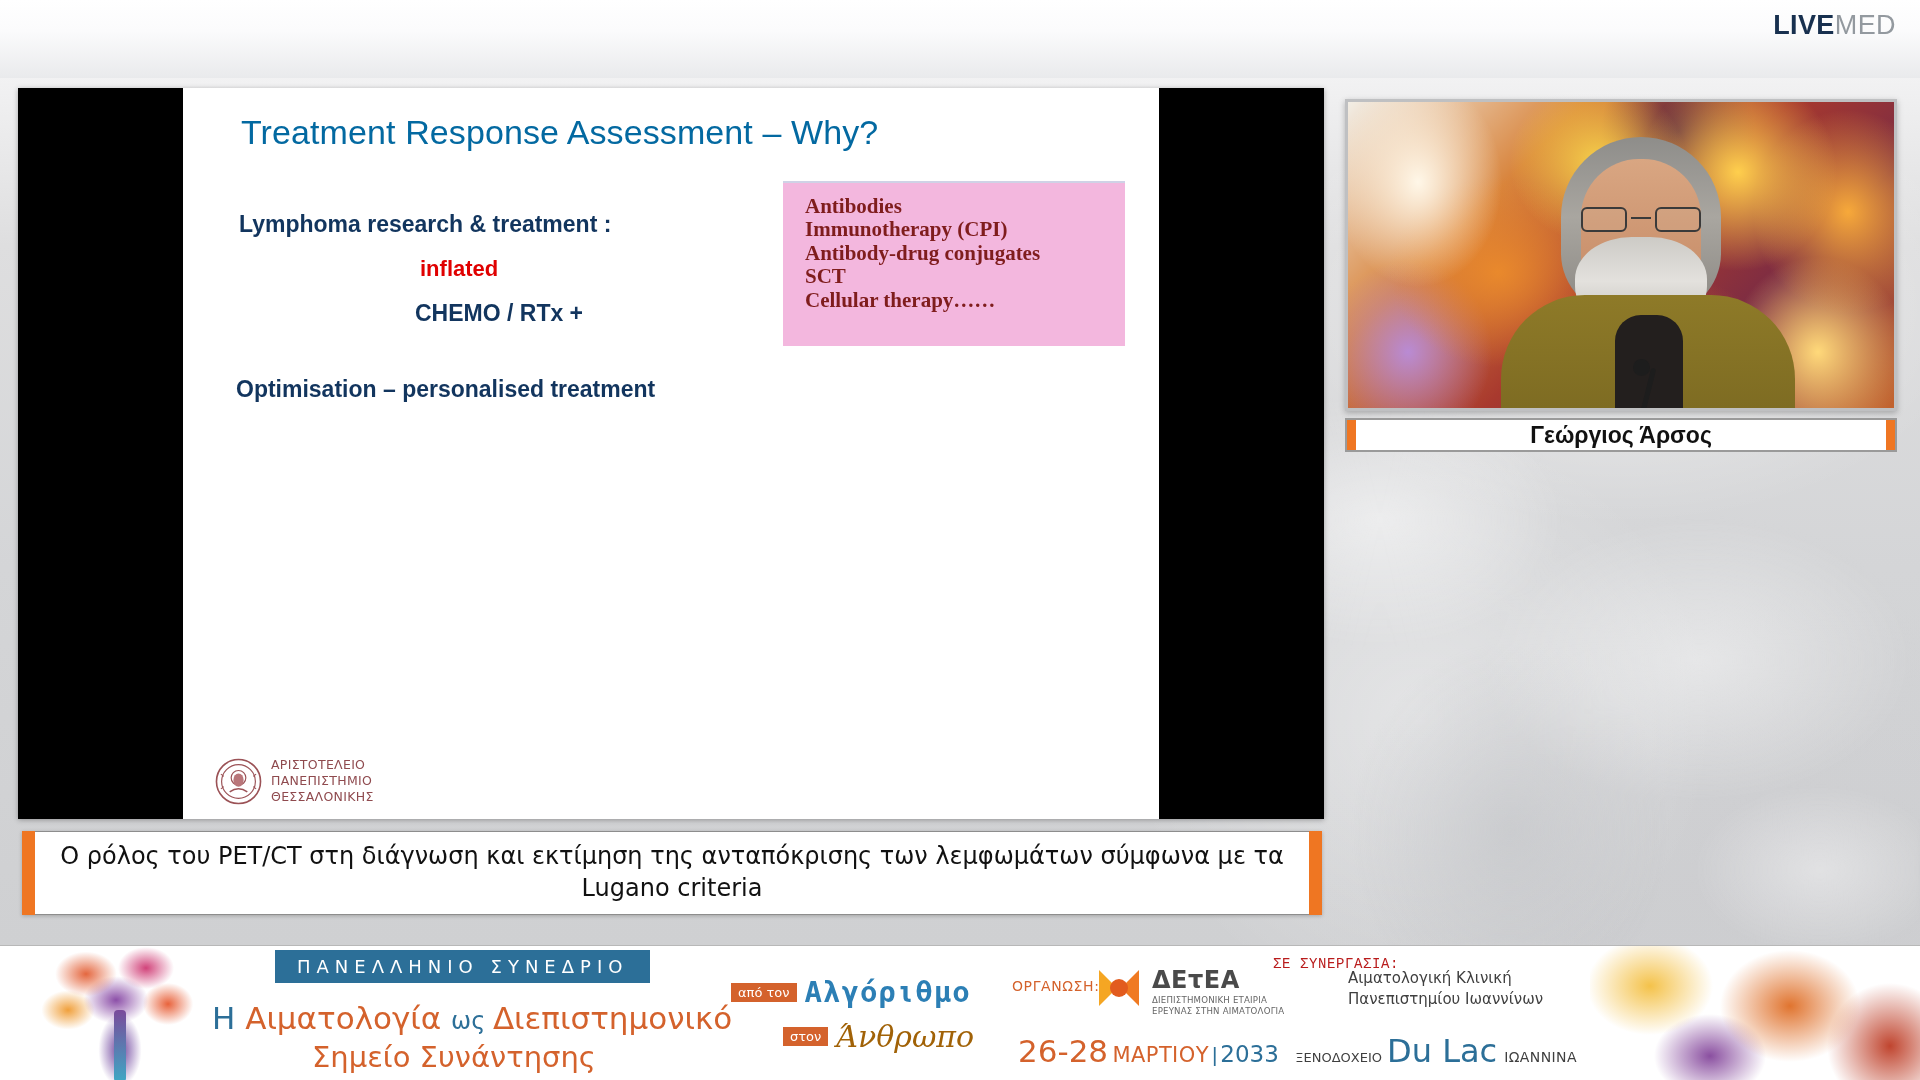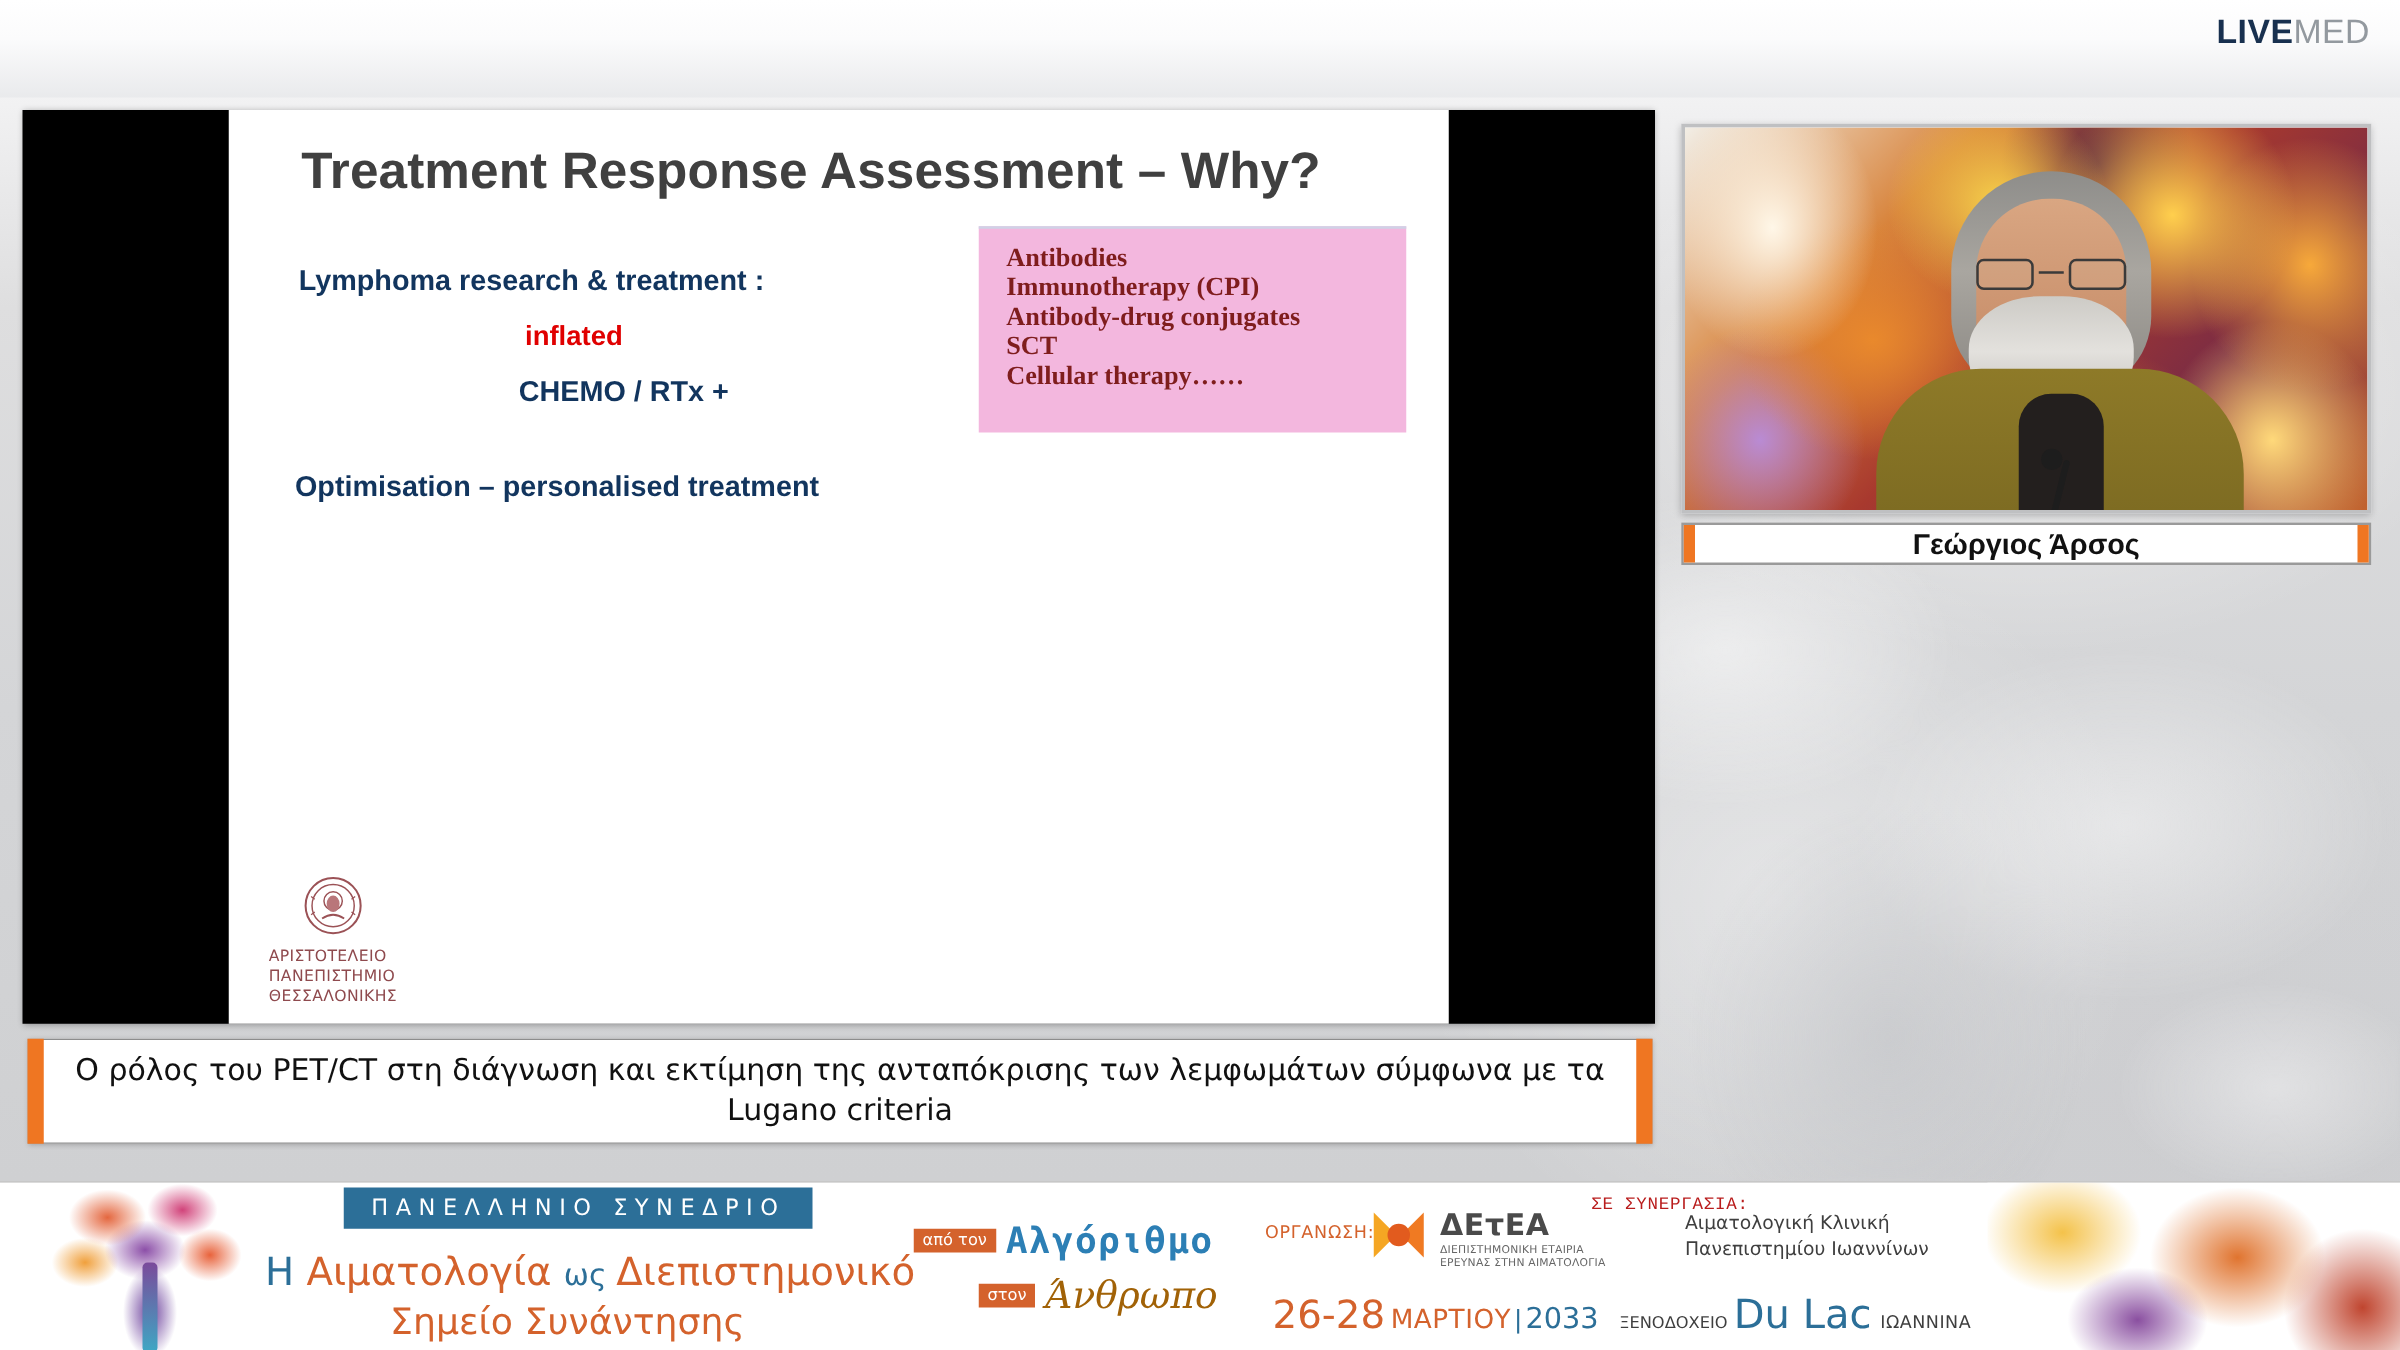--- a/index.html
+++ b/index.html
@@ -52,21 +52,21 @@
     background: #000;
     box-shadow: 0 1px 5px rgba(0,0,0,.30);
   }
   .slide-white {
     position: absolute; left: 165px; top: 0; width: 976px; height: 731px;
     background: #ffffff;
   }
 
   .slide-title {
     position: absolute; left: 58px; top: 25px; width: 880px;
-    font-size: 41px; font-weight: 700; color: #404040;
+    font-size: 34px; font-weight: 400; color: #0369a1;
     letter-spacing: .1px;
   }
 
   .lym-line {
     position: absolute; left: 56px; top: 123px;
     font-size: 23px; font-weight: 700; color: #12355e;
     white-space: nowrap;
   }
   .inflated {
     position: absolute; left: 237px; top: 168px;
@@ -91,21 +91,21 @@
     padding: 12px 0 0 22px;
   }
   .pink-box div {
     font-size: 21px; font-weight: 700; color: #7f1d1d;
     line-height: 1.115; white-space: nowrap; font-family: Liberation Serif, serif;
   }
 
   
   .auth-logo {
     position: absolute; left: 32px; bottom: 14px;
-    display: flex; align-items: center; gap: 9px; flex-direction: column;
+    display: flex; align-items: center; gap: 9px;
   }
   .auth-seal { width: 47px; height: 47px; flex: 0 0 auto; }
   .auth-text {
     font-size: 12.5px; line-height: 1.27; color: #8f4a4e;
     letter-spacing: .3px; font-family: "DejaVu Sans", sans-serif;
   }
 
   
   .video-frame {
     position: absolute; left: 1345px; top: 99px;

